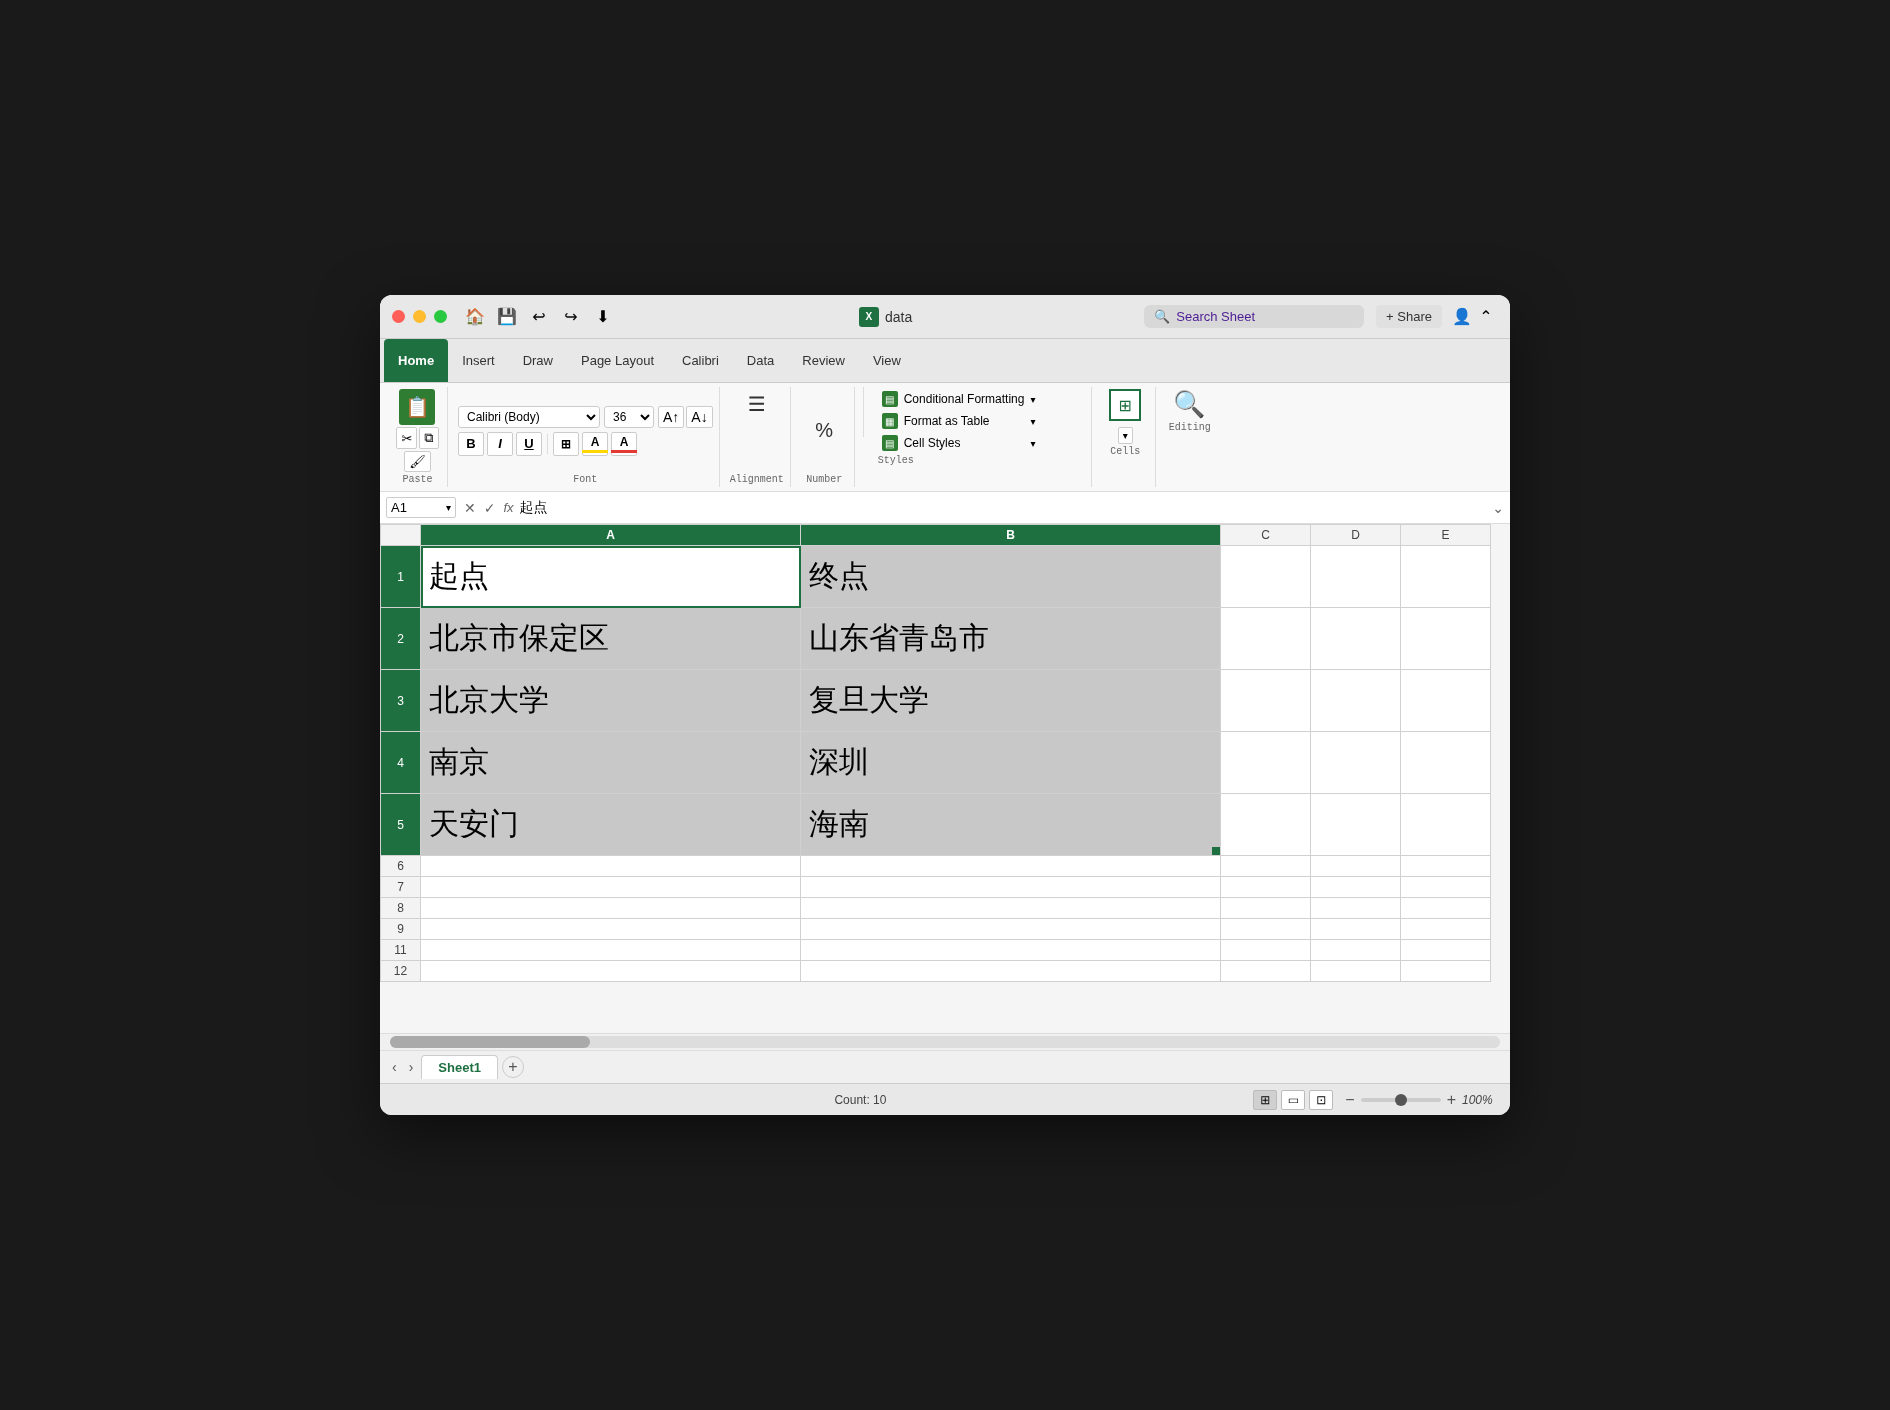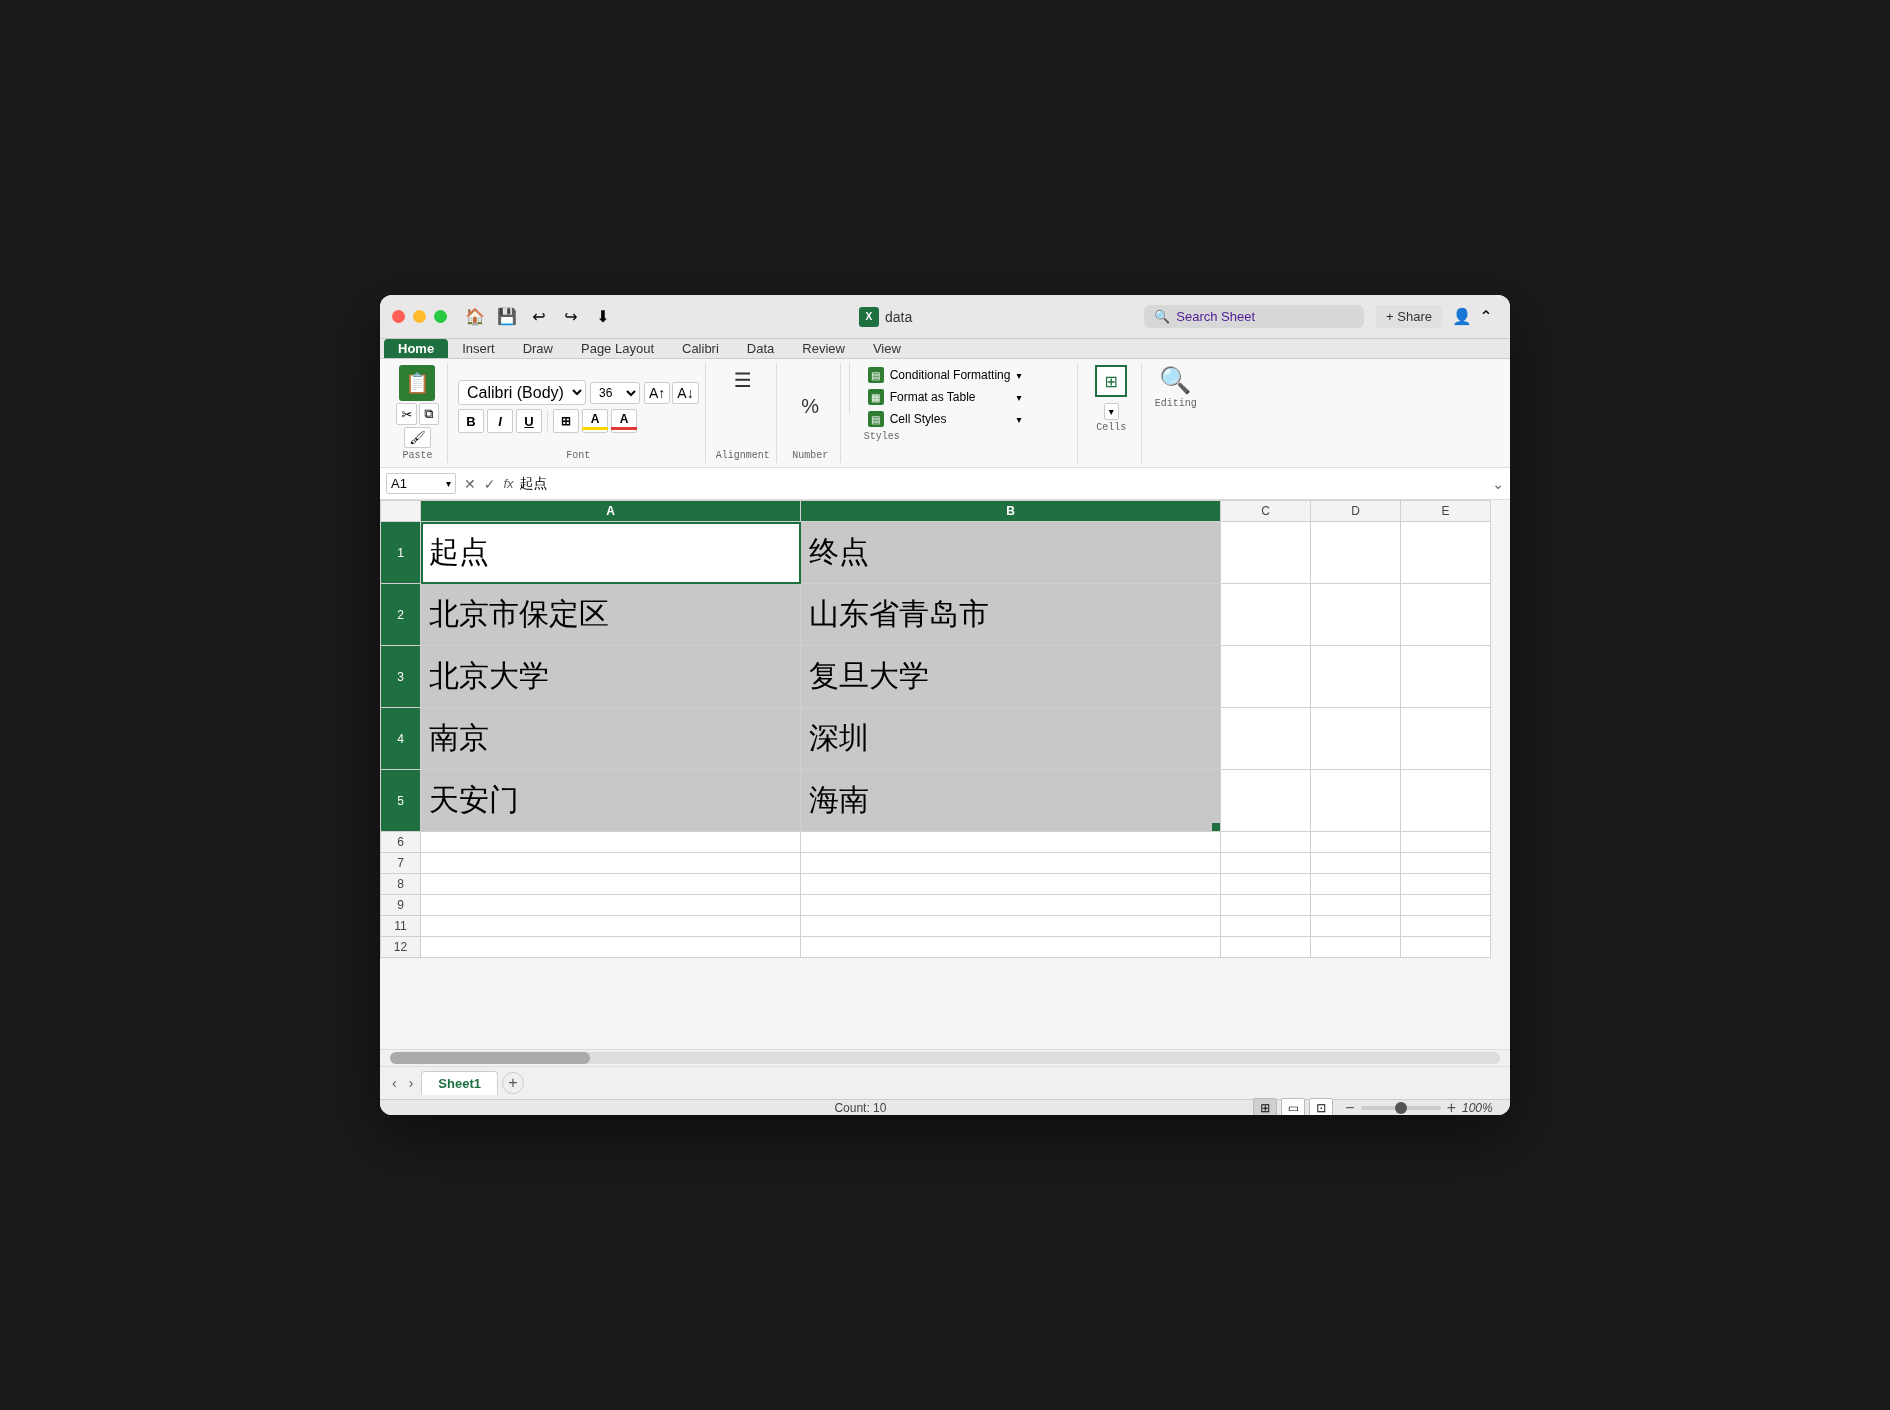--- a/index.html
+++ b/index.html
@@ -105,21 +105,21 @@
       background: #f0f0f0;
       flex-shrink: 0;
     }
     .ribbon-tabs {
       display: flex;
       background: #e8e8e8;
       padding: 0 4px;
       border-bottom: 1px solid #ccc;
     }
     .ribbon-tab {
-      padding: 2px 14px;
+      padding: 14px 14px;
       font-size: 13px;
       cursor: pointer;
       color: #333;
       border-radius: 4px 4px 0 0;
       border: none;
       background: none;
     }
     .ribbon-tab.active {
       background: #1f7040;
       color: white;
@@ -178,26 +178,26 @@
       justify-content: center;
       color: white;
       font-size: 20px;
     }
     .font-row {
       display: flex;
       align-items: center;
       gap: 4px;
     }
     .font-select {
-      font-size: 16px;
+      font-size: 12px;
       border: 1px solid #ccc;
       border-radius: 3px;
       padding: 2px 4px;
       background: white;
-      width: 128px;
+      width: 142px;
     }
     .font-size-select {
       font-size: 12px;
       border: 1px solid #ccc;
       border-radius: 3px;
       padding: 2px 4px;
       background: white;
       width: 50px;
     }
     .font-size-btns {
@@ -475,21 +475,21 @@
       background: #e8e8e8;
       border-top: 1px solid #ccc;
       display: flex;
       align-items: center;
       justify-content: flex-end;
       padding: 3px 12px;
       font-size: 12px;
       color: #444;
       gap: 12px;
       flex-shrink: 0;
-      height: 16px;
+      height: 32px;
     }
     .status-count {
       margin-right: auto;
       margin-left: 40%;
     }
     .view-btns {
       display: flex;
       gap: 4px;
     }
     .view-btn {

